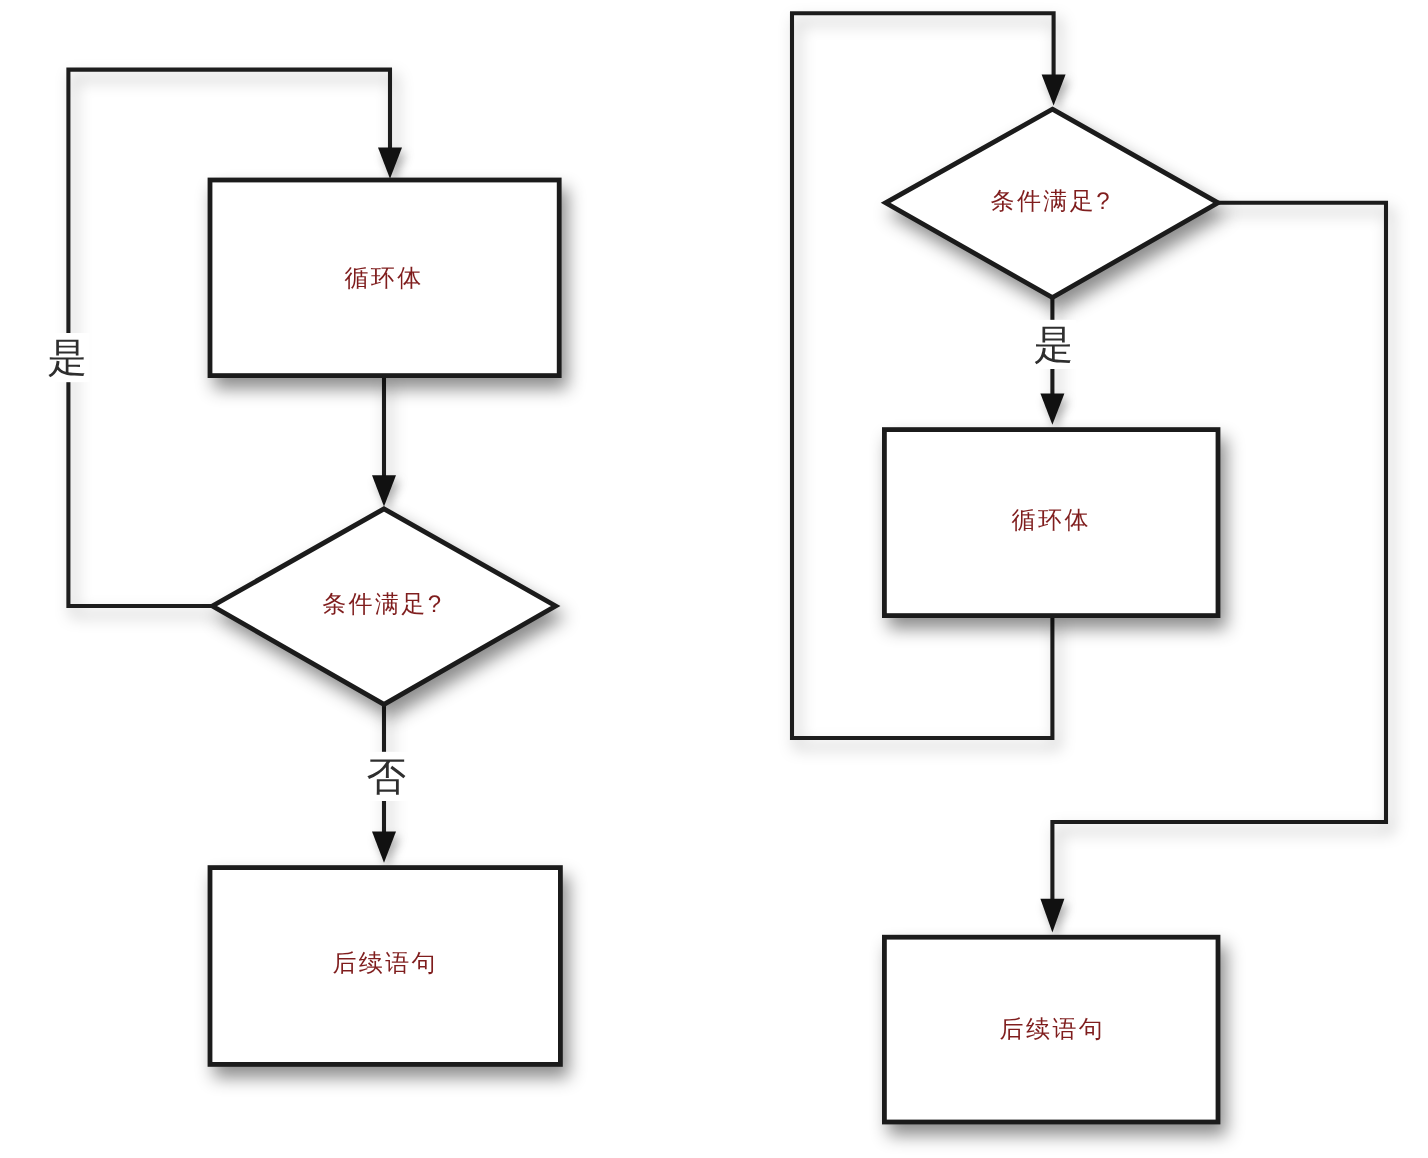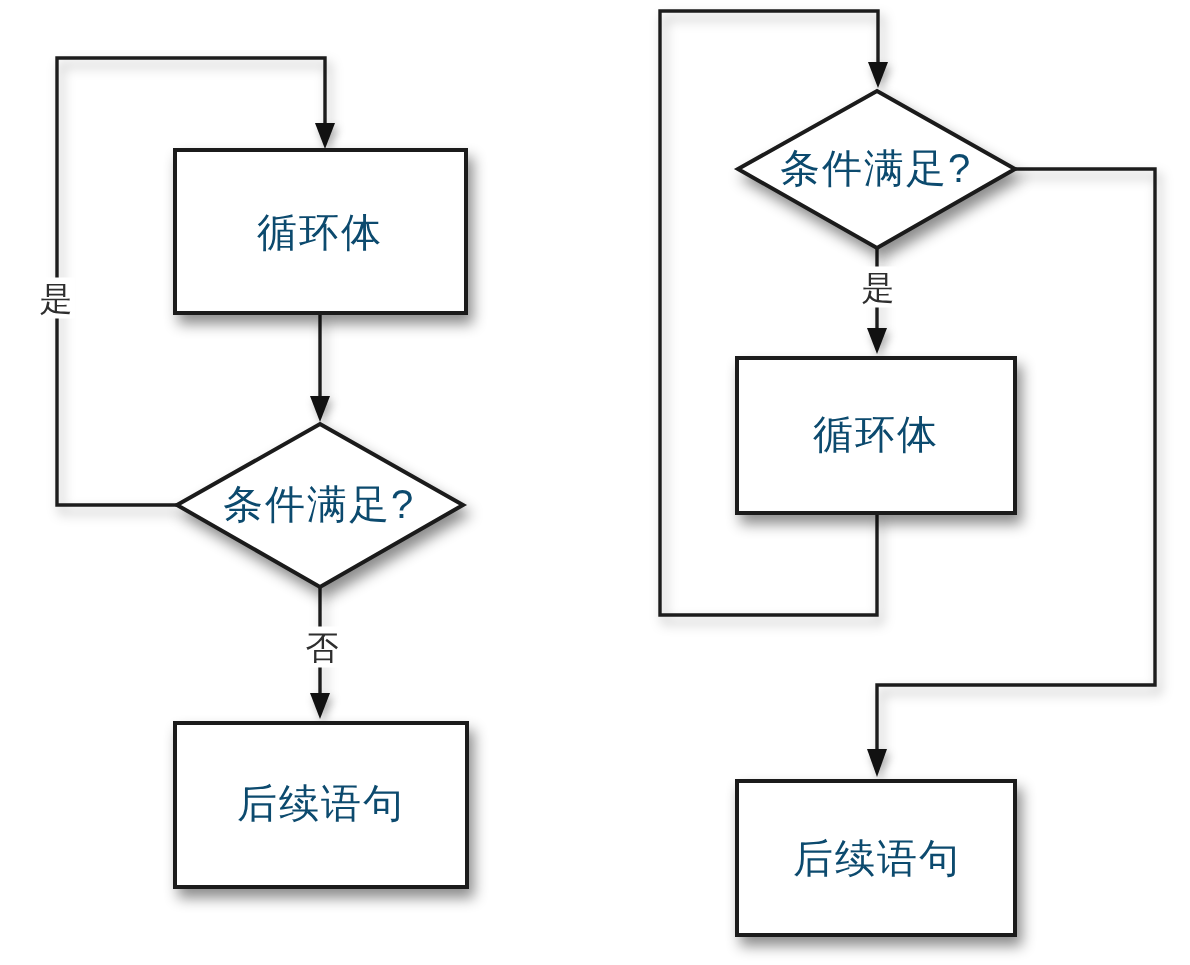--- a/index.html
+++ b/index.html
@@ -34,22 +34,22 @@
     filter: drop-shadow(4px 7px 6px rgba(0,0,0,0.30));
   }
   .arrowhead {
     fill: #111111;
     stroke: none;
     filter: drop-shadow(3px 5px 4px rgba(0,0,0,0.30));
   }
   .node-label {
     position: absolute;
     transform: translate(-50%, -50%);
-    color: #0c4a6e;
-    font-size: 40px;
+    color: #7f1d1d;
+    font-size: 20px;
     letter-spacing: 2px;
     white-space: nowrap;
     line-height: 1;
   }
   .edge-label {
     position: absolute;
     transform: translate(-50%, -50%);
     color: #2e2e2e;
     font-size: 33px;
     white-space: nowrap;

